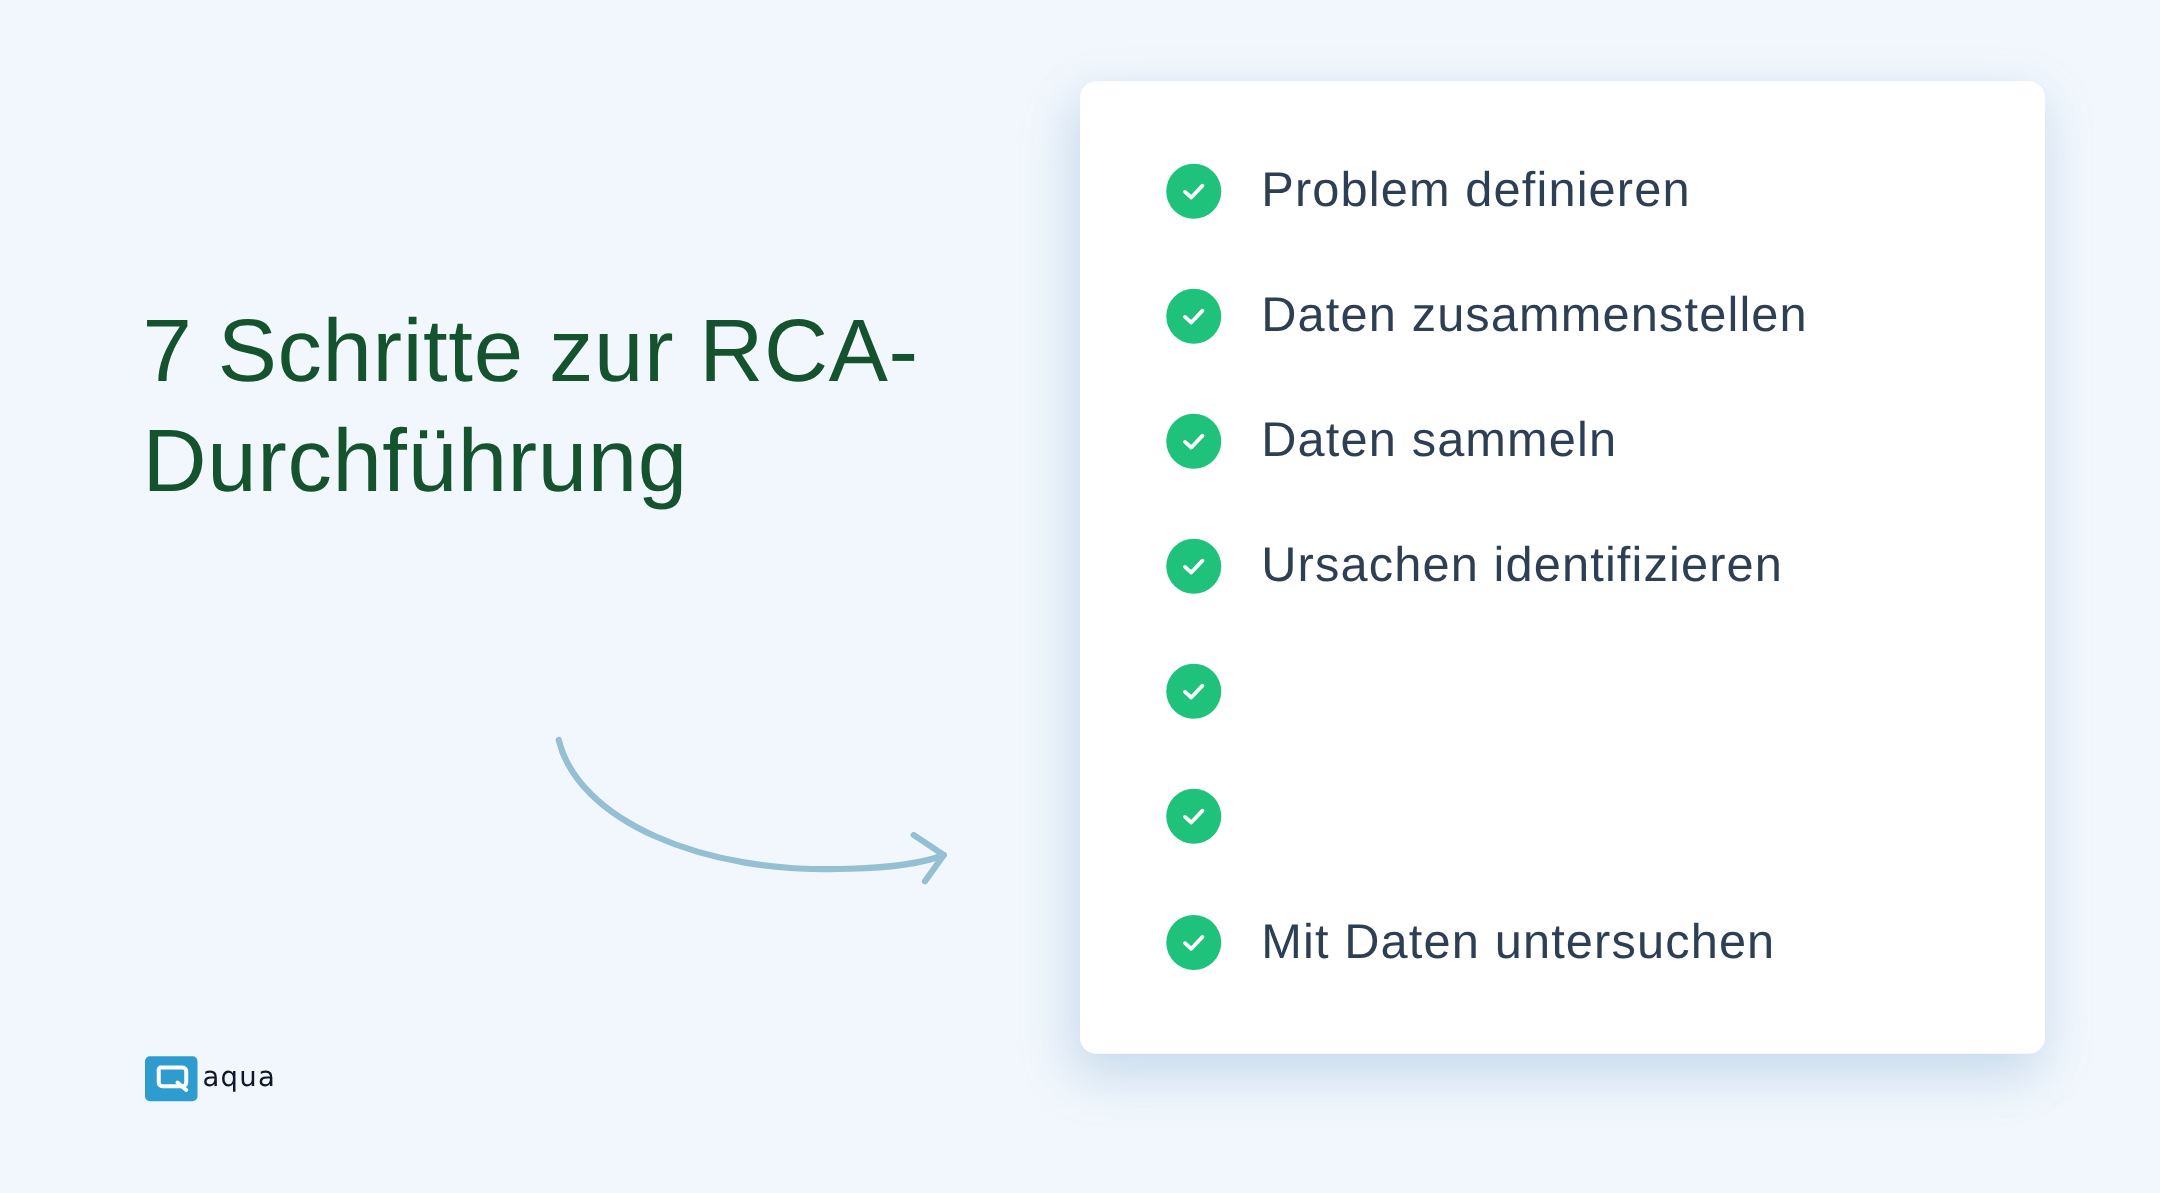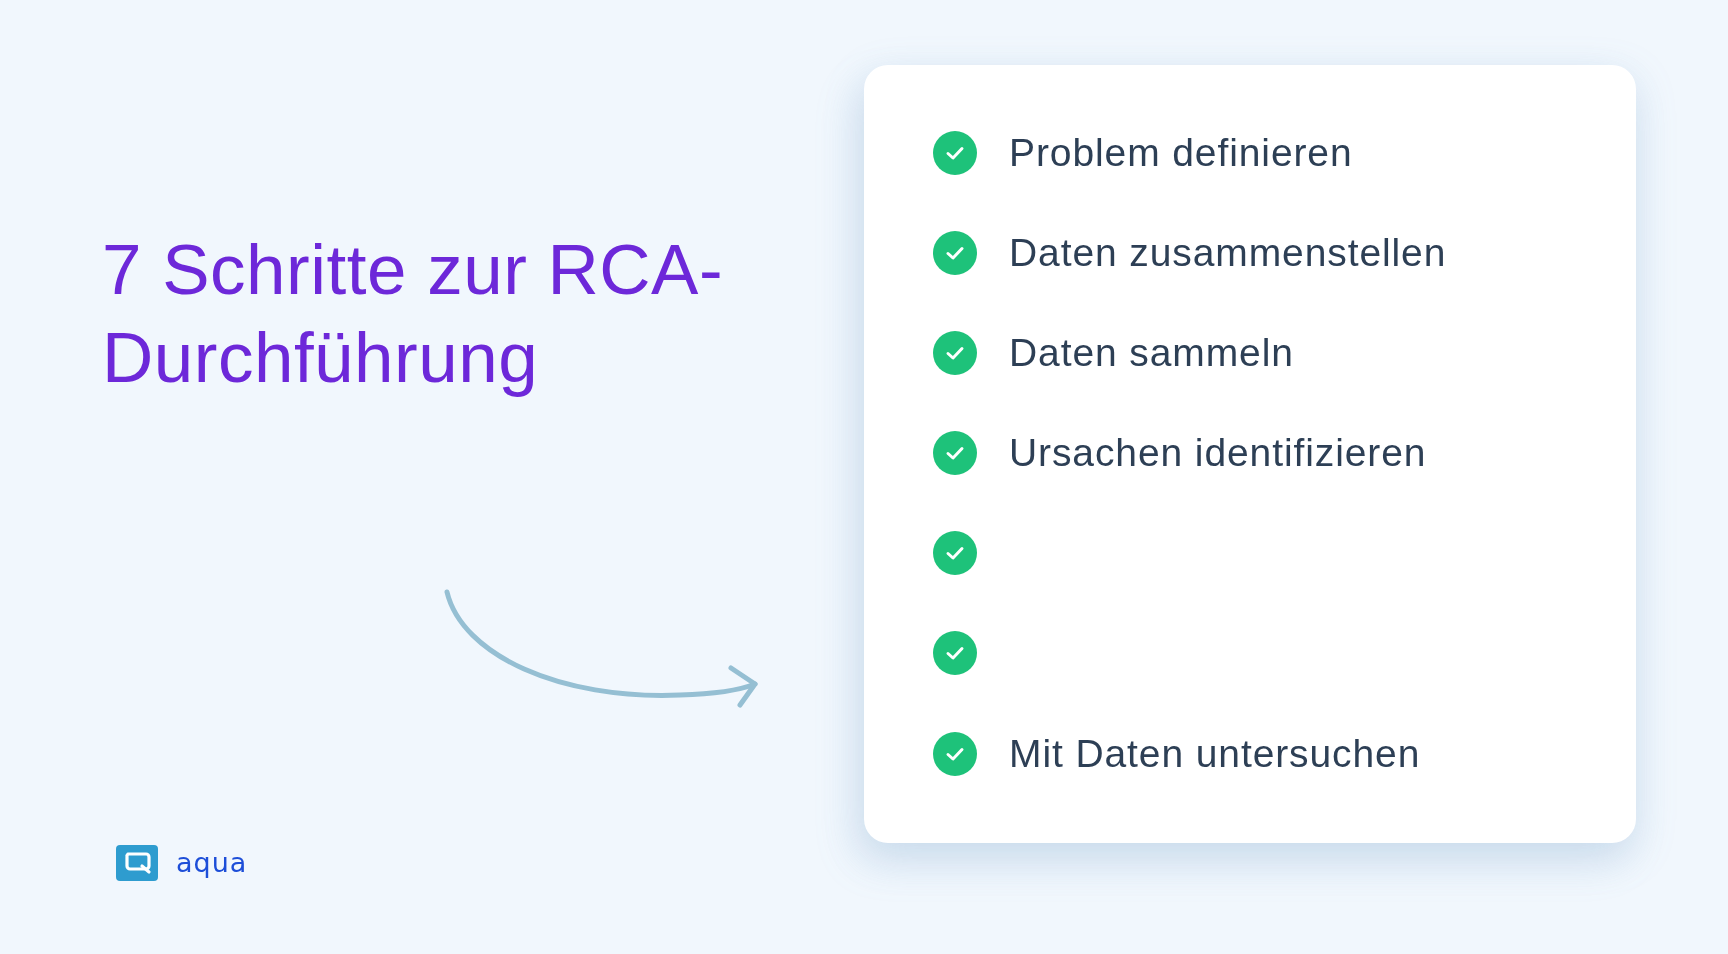--- a/index.html
+++ b/index.html
@@ -4,38 +4,38 @@
 <style>
   html, body { margin: 0; padding: 0; }
   body {
     width: 1728px; height: 954px; overflow: hidden;
     background: #f1f7fd;
     font-family: "Liberation Sans", sans-serif;
     position: relative;
   }
   .title {
     position: absolute; left: 98px; top: 222px;
-    margin: 4px;
+    margin: 16px;
     font-family: "Liberation Sans", sans-serif;
     font-weight: 400;
     font-size: 71px;
     line-height: 88px;
-    color: #6d28d9;
+    color: #14532d;
     letter-spacing: 0.5px;
   }
   .title span { display: block; white-space: nowrap; }
   .arrow {
     position: absolute; left: 0; top: 0;
   }
   .card {
     position: absolute;
     left: 864px; top: 65px;
     width: 772px; height: 778px;
     background: #ffffff;
-    border-radius: 24px;
+    border-radius: 13px;
     box-shadow: 0 12px 40px rgba(120, 160, 200, 0.22), -10px 20px 40px rgba(140, 175, 210, 0.18);
   }
   .steps { list-style: none; margin: 0; padding: 0; }
   .step {
     position: absolute;
     left: 69px;
     height: 44px;
     display: flex; align-items: center;
   }
   .check {
@@ -55,23 +55,23 @@
   .logo {
     position: absolute; left: 116px; top: 845px;
     display: flex; align-items: center;
   }
   .logo-mark {
     width: 42px; height: 36px; border-radius: 4px;
     background: #2e9ccf;
     display: flex; align-items: center; justify-content: center;
   }
   .logo-text {
-    margin-left: 18px;
-    font-size: 27px;
-    color: #1d4ed8;
+    margin-left: 4px;
+    font-size: 22px;
+    color: #0f172a;
     letter-spacing: 1px;
     font-family: "DejaVu Sans", sans-serif;
     line-height: 30px;
   }
 </style>
 </head>
 <body>
 
 <h1 class="title">
   <span>7 Schritte zur RCA-</span>

